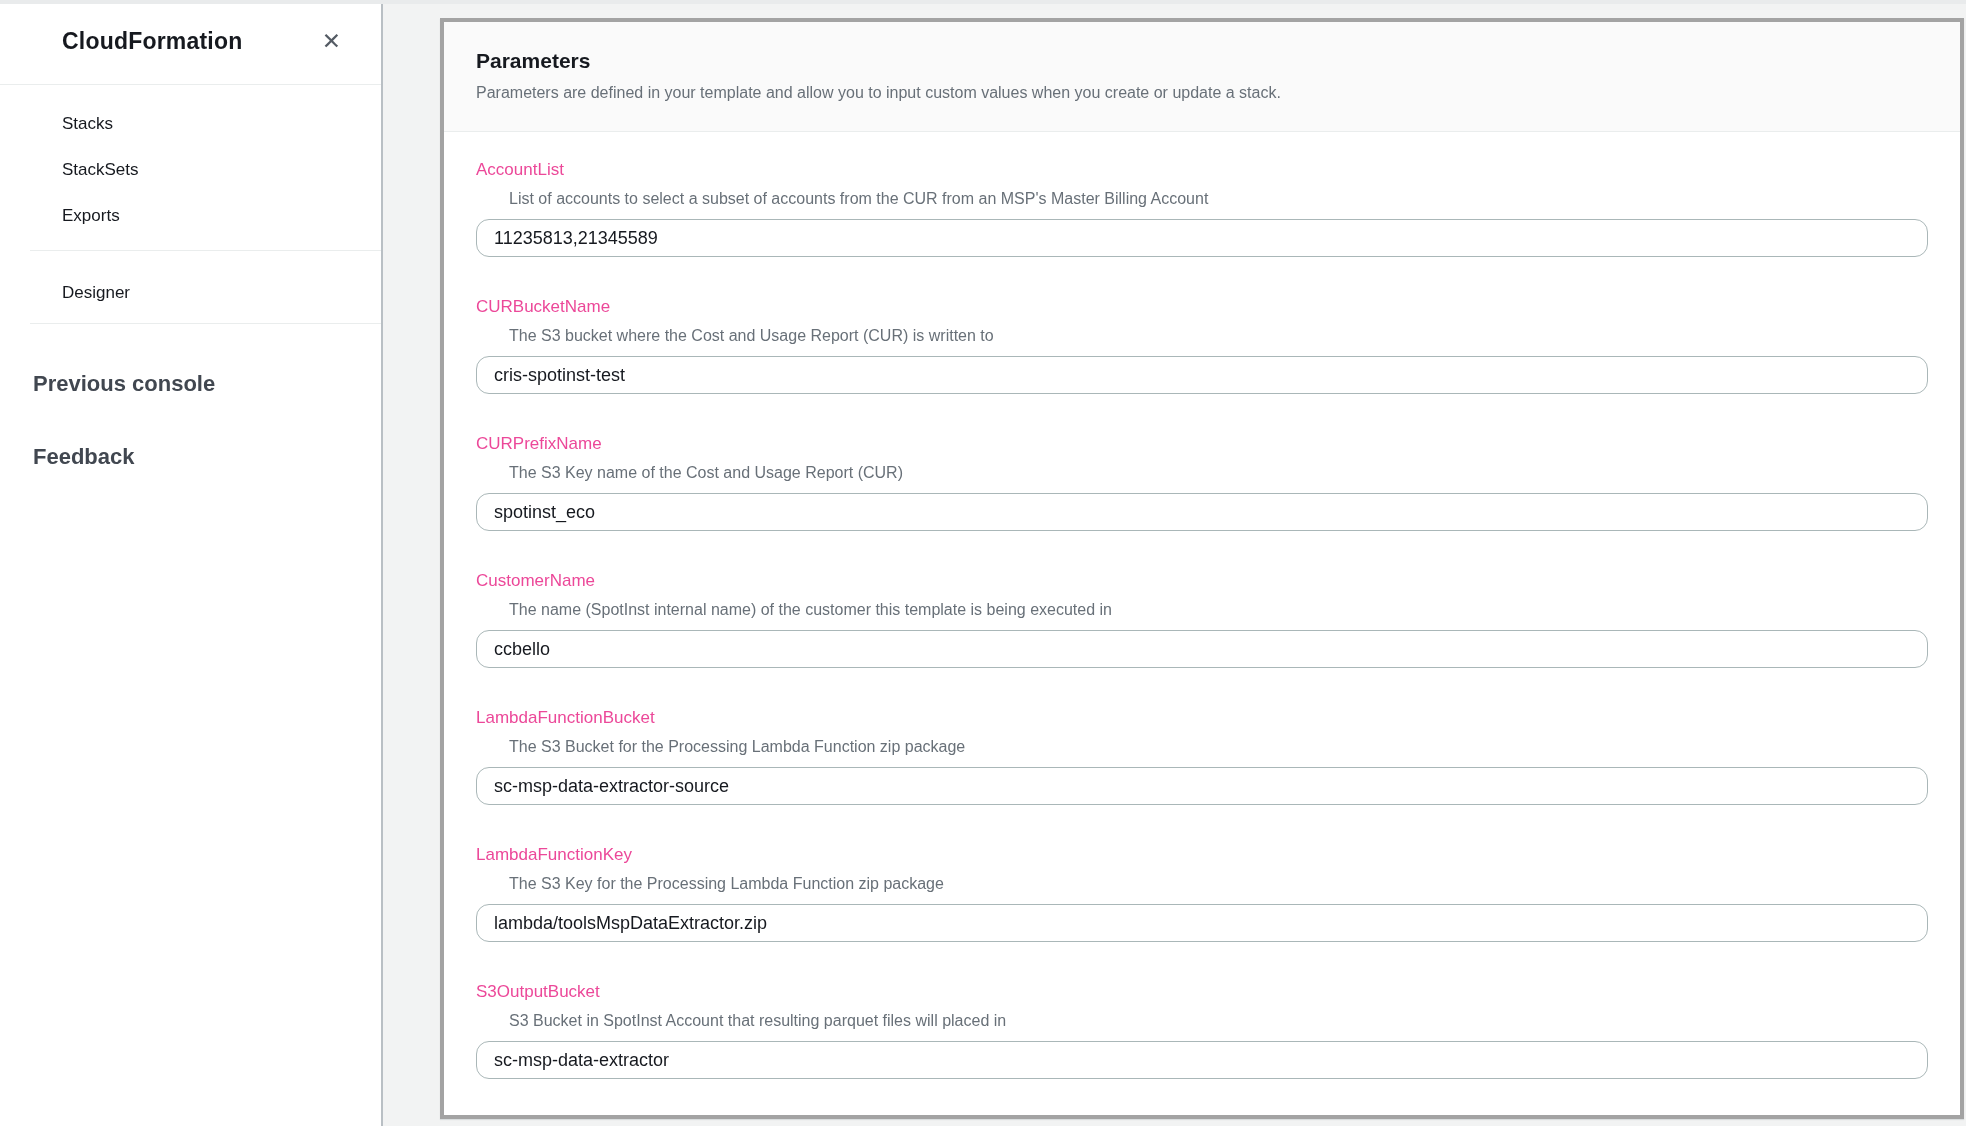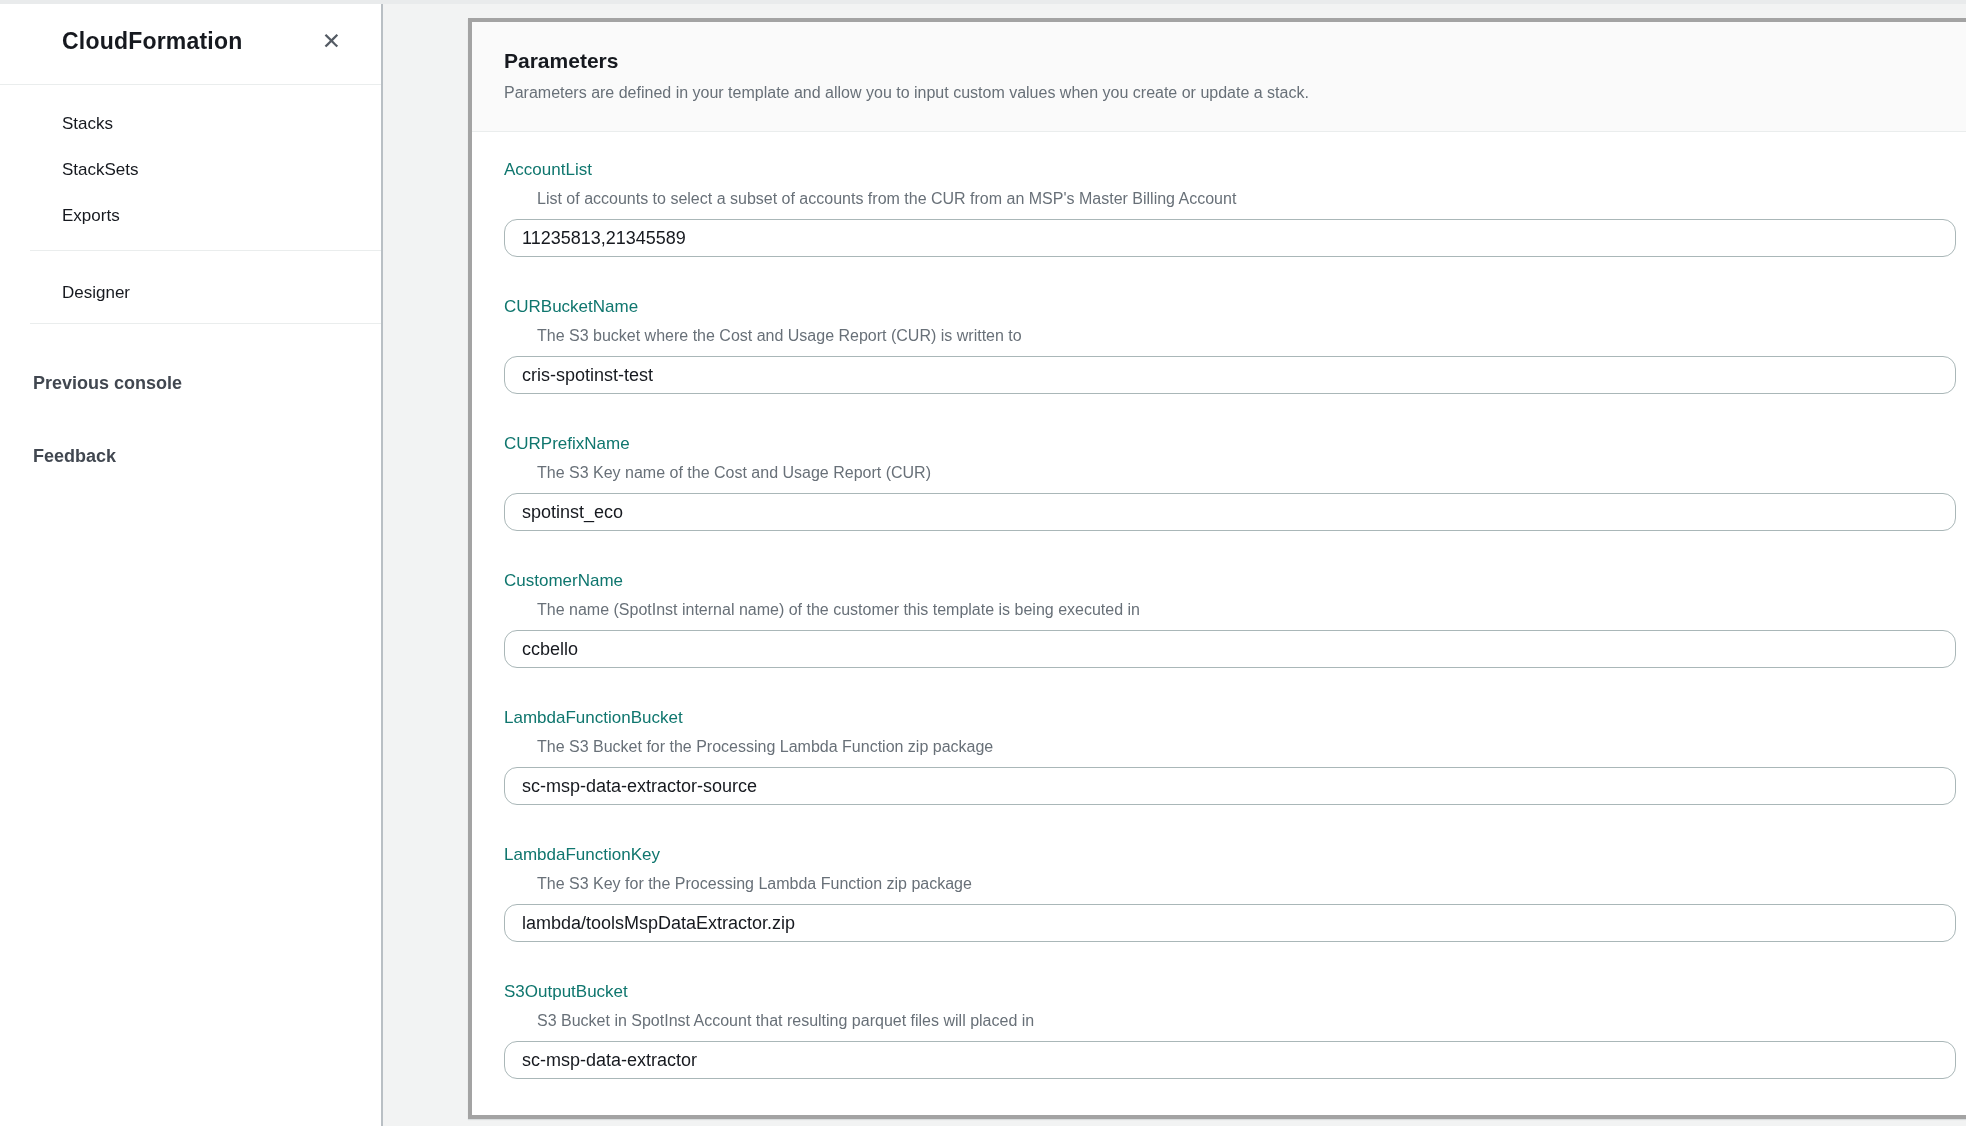--- a/index.html
+++ b/index.html
@@ -8,21 +8,21 @@
     overflow: hidden;
     font-family: "Liberation Sans", "DejaVu Sans", sans-serif;
     background: #f2f3f3;
   }
   .top-strip {
     position: absolute; top: 0; left: 0;
     width: 1966px; height: 4px;
     background: #e9ebec;
     z-index: 10;
   }
-  .layout { display: flex; width: 1966px; height: 1126px; gap: 28px; }
+  .layout { display: flex; width: 1966px; height: 1126px; }
 
   
   .sidebar {
     width: 383px; height: 1126px;
     background: #ffffff;
     border-right: 2px solid #b9bfc4;
     flex: 0 0 auto;
   }
   .sidebar-header {
     display: flex; align-items: center; justify-content: space-between;
@@ -50,21 +50,21 @@
   .nav-divider {
     border: none; border-top: 1px solid #eaeded;
     margin-left: 30px;
   }
   .divider-1 { margin-top: 25px; }
   .nav-item.solo { margin-top: 33px; margin-bottom: 0; }
   .divider-2 { margin-top: 21px; }
   .footer-link {
     display: block;
     margin-left: 33px;
-    font-size: 18px; line-height: 21px; font-weight: bold;
+    font-size: 22px; line-height: 21px; font-weight: bold;
     color: #414750; text-decoration: none; cursor: pointer;
   }
   .footer-link.first { margin-top: 49px; }
   .footer-link.second { margin-top: 52px; }
 
   
   .content {
     flex: 1 1 auto;
     background: #f2f3f3;
     padding: 18px 0 0 57px;
@@ -87,21 +87,21 @@
   .card-desc {
     margin-top: 9px;
     font-size: 16px; line-height: 20px;
     color: #687078;
   }
   .card-body { padding: 28px 32px 36px 32px; }
   .field { margin-bottom: 40px; }
   .field:last-child { margin-bottom: 0; }
   .field-label {
     font-size: 17px; line-height: 20px;
-    color: #0f766e;
+    color: #ec4899;
   }
   .field-desc {
     margin-top: 9px;
     font-size: 16px; line-height: 20px;
     color: #687078;
     margin-left: 33px;
   }
   .field-input {
     display: block;
     margin-top: 10px;

